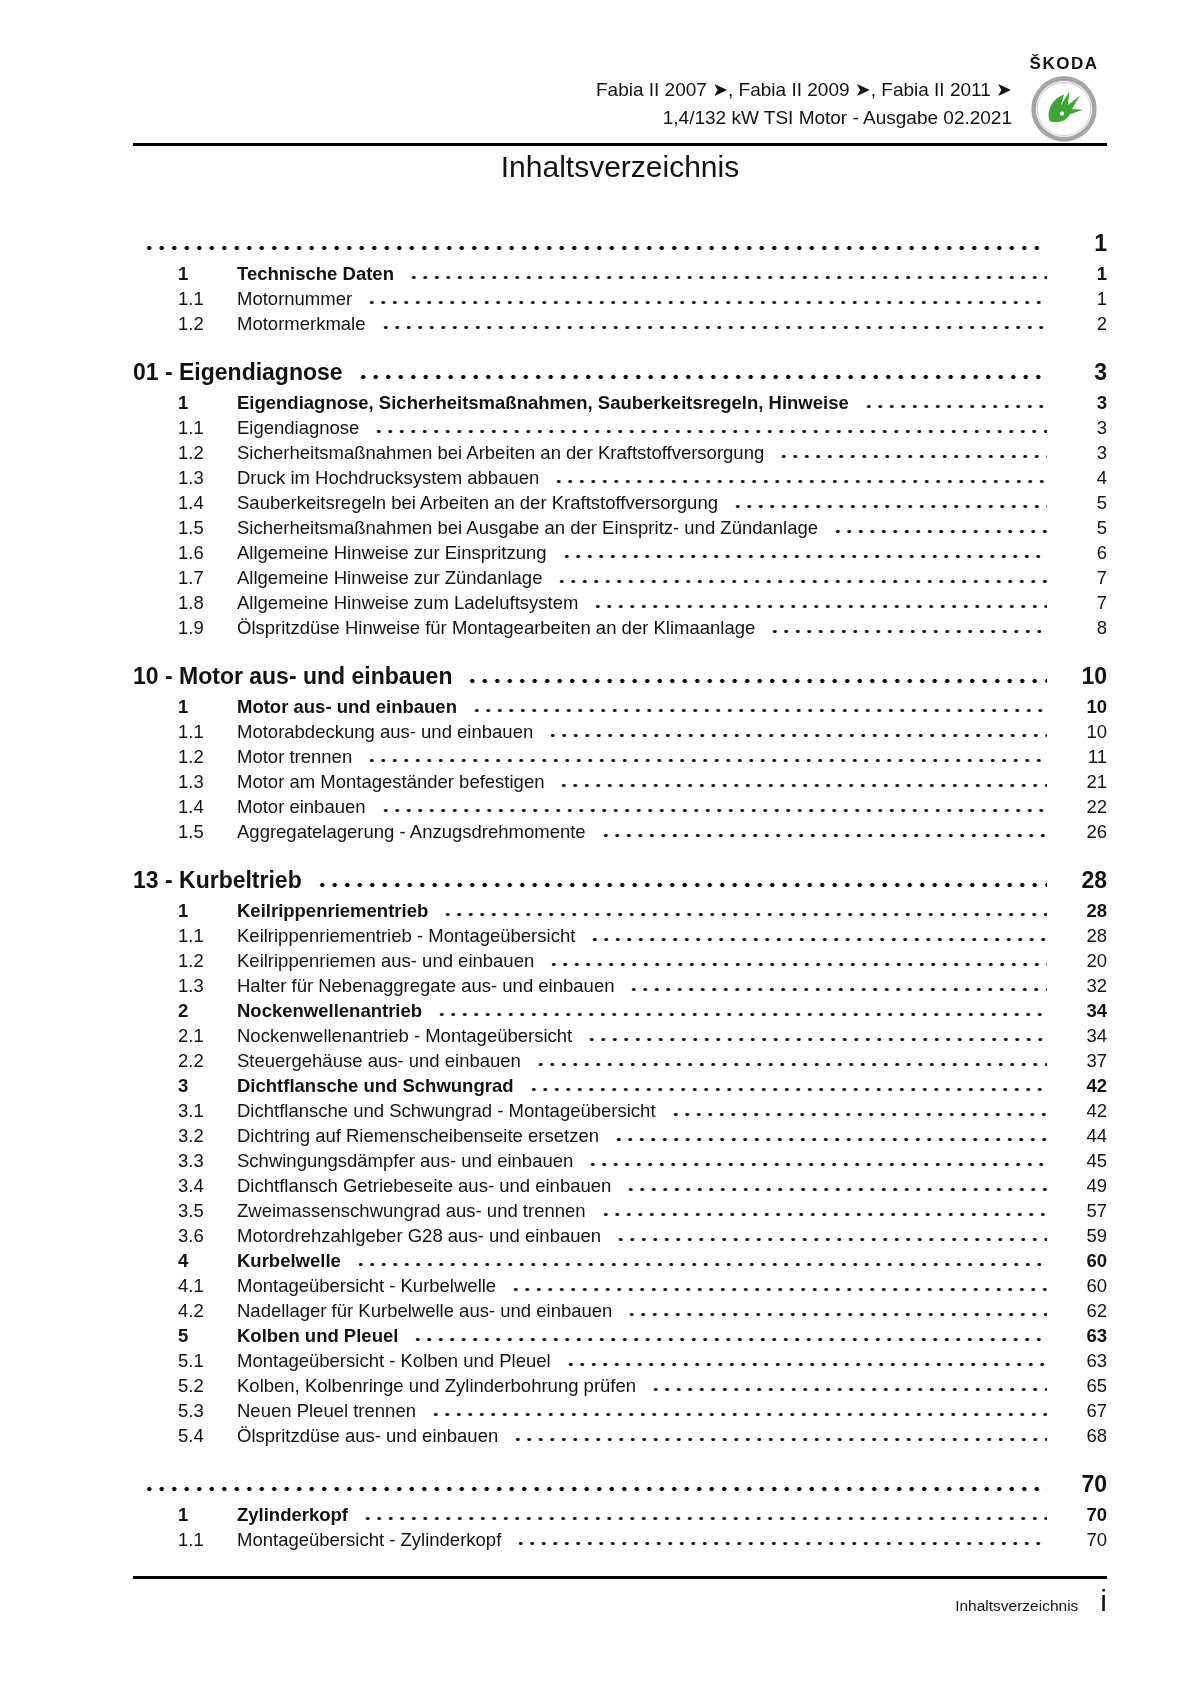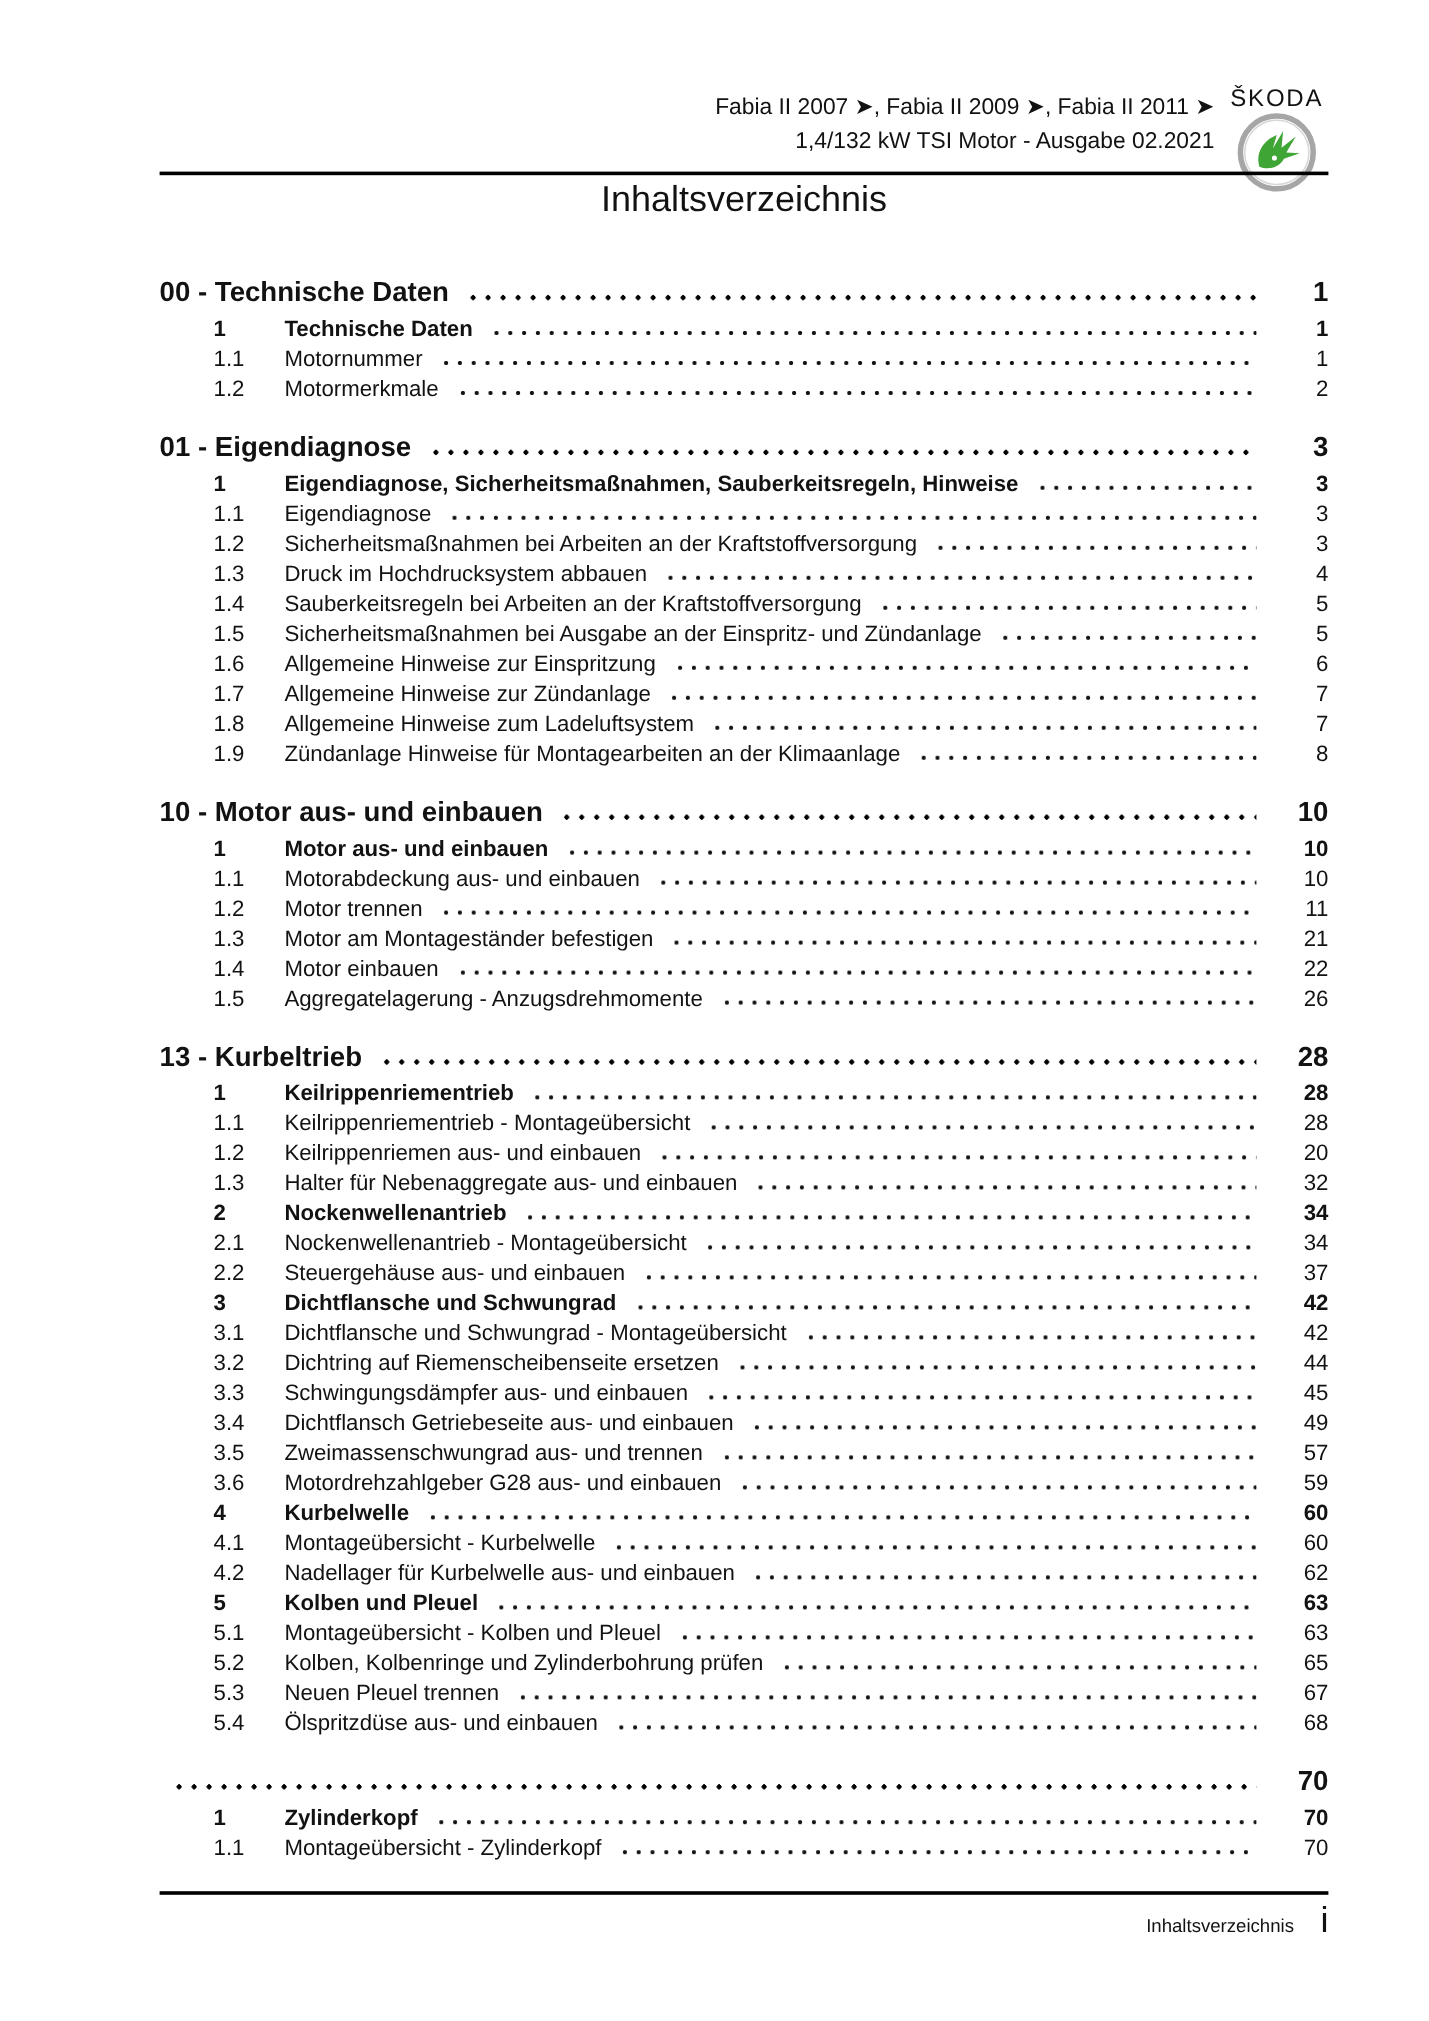--- a/index.html
+++ b/index.html
@@ -17,22 +17,22 @@
   .header-text {
     position:absolute; top:76px; right:179px;
     text-align:right; font-size:19px; line-height:27.5px;
     white-space:nowrap;
   }
   .brand {
     position:absolute; top:54px; left:1022px; width:84px;
     text-align:center;
   }
   .brand-word {
-    font-size:20px; font-weight:400; letter-spacing:1.5px;
-    line-height:20px; white-space:nowrap;margin-top:18px;
+    font-size:17px; font-weight:700; letter-spacing:1.5px;
+    line-height:20px; white-space:nowrap;
   }
   .brand-logo { margin-top:2px; }
   .header-rule {
     position:absolute; top:143px; left:133px; width:974px; height:3px;
     background:#000;
   }
 
   
   .page-title {
     position:absolute; top:150px; left:133px; width:974px;
@@ -101,21 +101,20 @@
       </svg>
     </div>
   </div>
 
   <div class="header-rule"></div>
 
   <div class="page-title">Inhaltsverzeichnis</div>
 
   <div class="toc">
       <div class="toc-row section-row">
-        <div class="row-title">00 - Technische Daten</div>
         <div class="dots"></div>
         <div class="page-num">1</div>
       </div>
       <div class="toc-row entry-row bold">
         <div class="entry-num">1</div>
         <div class="row-title">Technische Daten</div>
         <div class="dots"></div>
         <div class="page-num">1</div>
       </div>
       <div class="toc-row entry-row">
@@ -184,21 +183,21 @@
         <div class="page-num">7</div>
       </div>
       <div class="toc-row entry-row">
         <div class="entry-num">1.8</div>
         <div class="row-title">Allgemeine Hinweise zum Ladeluftsystem</div>
         <div class="dots"></div>
         <div class="page-num">7</div>
       </div>
       <div class="toc-row entry-row">
         <div class="entry-num">1.9</div>
-        <div class="row-title">Zündanlage Hinweise für Montagearbeiten an der Klimaanlage</div>
+        <div class="row-title">Ölspritzdüse Hinweise für Montagearbeiten an der Klimaanlage</div>
         <div class="dots"></div>
         <div class="page-num">8</div>
       </div>
       <div class="toc-row section-row">
         <div class="row-title">10 - Motor aus- und einbauen</div>
         <div class="dots"></div>
         <div class="page-num">10</div>
       </div>
       <div class="toc-row entry-row bold">
         <div class="entry-num">1</div>

